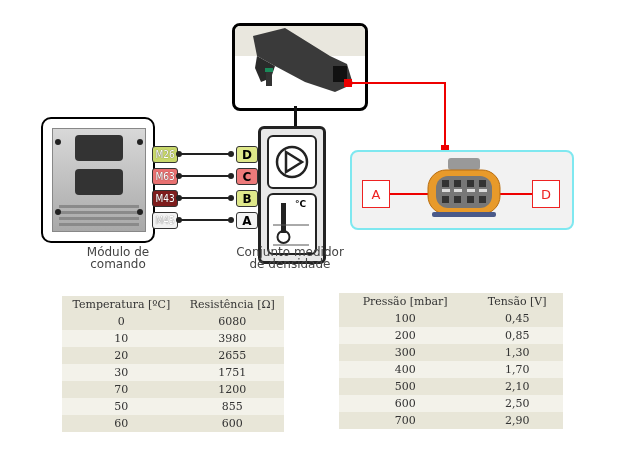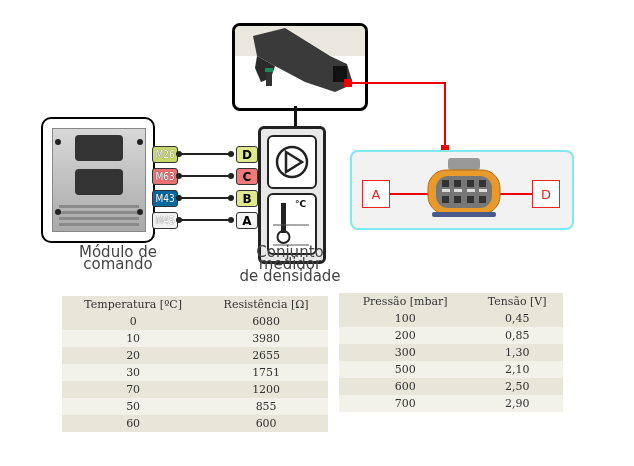--- a/index.html
+++ b/index.html
@@ -11,21 +11,21 @@
   .ecu-conn{position:absolute;left:22px;width:48px;height:26px;background:#333;border-radius:4px;}
   .ecu-fins{position:absolute;left:6px;width:80px;height:3px;background:#8a8a8a;}
   .screw{position:absolute;width:6px;height:6px;border-radius:50%;background:#222;}
   
   .pin{position:absolute;width:24px;height:15px;border:1px solid #333;border-radius:3px;font-size:10px;font-family:"DejaVu Sans Condensed","DejaVu Sans",sans-serif;color:#fff;display:flex;align-items:center;justify-content:center;text-shadow:0 0 1px #333;}
   .wire{position:absolute;height:2px;background:#222;}
   .letter{position:absolute;width:20px;height:15px;border:1px solid #333;border-radius:3px;font-weight:bold;font-size:12px;display:flex;align-items:center;justify-content:center;color:#000;}
   .knob{position:absolute;width:6px;height:6px;border-radius:50%;background:#222;}
   
   #assy{left:258px;top:126px;width:62px;height:132px;border:3px solid #222;border-radius:6px;background:#e8e8e8;}
-  .cap{font-size:15px;color:#444;text-align:center;line-height:12px;}
+  .cap{font-size:12px;color:#444;text-align:center;line-height:12px;}
   
   #photo{left:232px;top:23px;width:130px;height:82px;border:3px solid #000;border-radius:8px;background:#fff;overflow:hidden;}
   
   #panel{left:350px;top:150px;width:220px;height:76px;border:2px solid #7fe8f0;border-radius:8px;background:#f2f2f2;}
   .pinbox{position:absolute;width:26px;height:26px;border:1.5px solid #e22;background:#fff;color:#e22;font-size:13px;display:flex;align-items:center;justify-content:center;}
   .redline{position:absolute;background:#e00;}
   
   table{border-collapse:collapse;font-family:"DejaVu Serif",serif;font-size:11px;color:#333;}
   td,th{padding:0;height:17px;text-align:center;font-weight:normal;}
   tr:nth-child(odd){background:#e8e6d8;}
@@ -103,21 +103,21 @@
     <div class="pin" style="left: 152px; top: 146px; background: rgb(200, 216, 106);">M26</div>
     <div class="knob" style="left: 176px; top: 151px;"></div>
     <div class="wire" style="left: 180px; width: 50px; top: 153px;"></div>
     <div class="knob" style="left: 228px; top: 151px;"></div>
     <div class="letter" style="left: 236px; top: 146px; background: rgb(223, 232, 138);">D</div>
     <div class="pin" style="left: 152px; top: 168px; background: rgb(232, 112, 112);">M63</div>
     <div class="knob" style="left: 176px; top: 173px;"></div>
     <div class="wire" style="left: 180px; width: 50px; top: 175px;"></div>
     <div class="knob" style="left: 228px; top: 173px;"></div>
     <div class="letter" style="left: 236px; top: 168px; background: rgb(238, 122, 122);">C</div>
-    <div class="pin" style="left: 152px; top: 190px; background: #0369a1;">M43</div>
+    <div class="pin" style="left: 152px; top: 190px; background: #7f1d1d;">M43</div>
     <div class="knob" style="left: 176px; top: 195px;"></div>
     <div class="wire" style="left: 180px; width: 50px; top: 197px;"></div>
     <div class="knob" style="left: 228px; top: 195px;"></div>
     <div class="letter" style="left: 236px; top: 190px; background: rgb(223, 232, 138);">B</div>
     <div class="pin" style="left: 152px; top: 212px; background: rgb(242, 242, 242);">M45</div>
     <div class="knob" style="left: 176px; top: 217px;"></div>
     <div class="wire" style="left: 180px; width: 50px; top: 219px;"></div>
     <div class="knob" style="left: 228px; top: 217px;"></div>
     <div class="letter" style="left: 236px; top: 212px; background: rgb(244, 244, 244);">A</div>
   </div>
@@ -137,21 +137,21 @@
         <line x1="4" y1="50" x2="40" y2="50" stroke="#555"></line>
       </svg>
     <span style="position:absolute;left:26px;top:4px;font-size:9px;font-weight:bold;">°C</span>
   </div>
 </div>
 <div class="abs cap" style="left:230px;top:246px;width:120px;">
   <div>Conjunto medidor</div>
   <div>de densidade</div>
 </div>
 
-<table class="abs" style="left:62px;top:296px;width:266px;">
+<table class="abs" style="left:62px;top:296px;width:222px;">
   <thead>
       <tr>
     <th>Temperatura [ºC]</th>
     <th>Resistência [Ω]</th>
   </tr>
     </thead>
   <tbody id="temp-body">
       <tr>
         <td>0</td>
         <td>6080</td>
@@ -197,20 +197,24 @@
       </tr>
       <tr>
         <td>200</td>
         <td>0,85</td>
       </tr>
       <tr>
         <td>300</td>
         <td>1,30</td>
       </tr>
       <tr>
+        <td>400</td>
+        <td>1,70</td>
+      </tr>
+      <tr>
         <td>500</td>
         <td>2,10</td>
       </tr>
       <tr>
         <td>600</td>
         <td>2,50</td>
       </tr>
       <tr>
         <td>700</td>
         <td>2,90</td>

